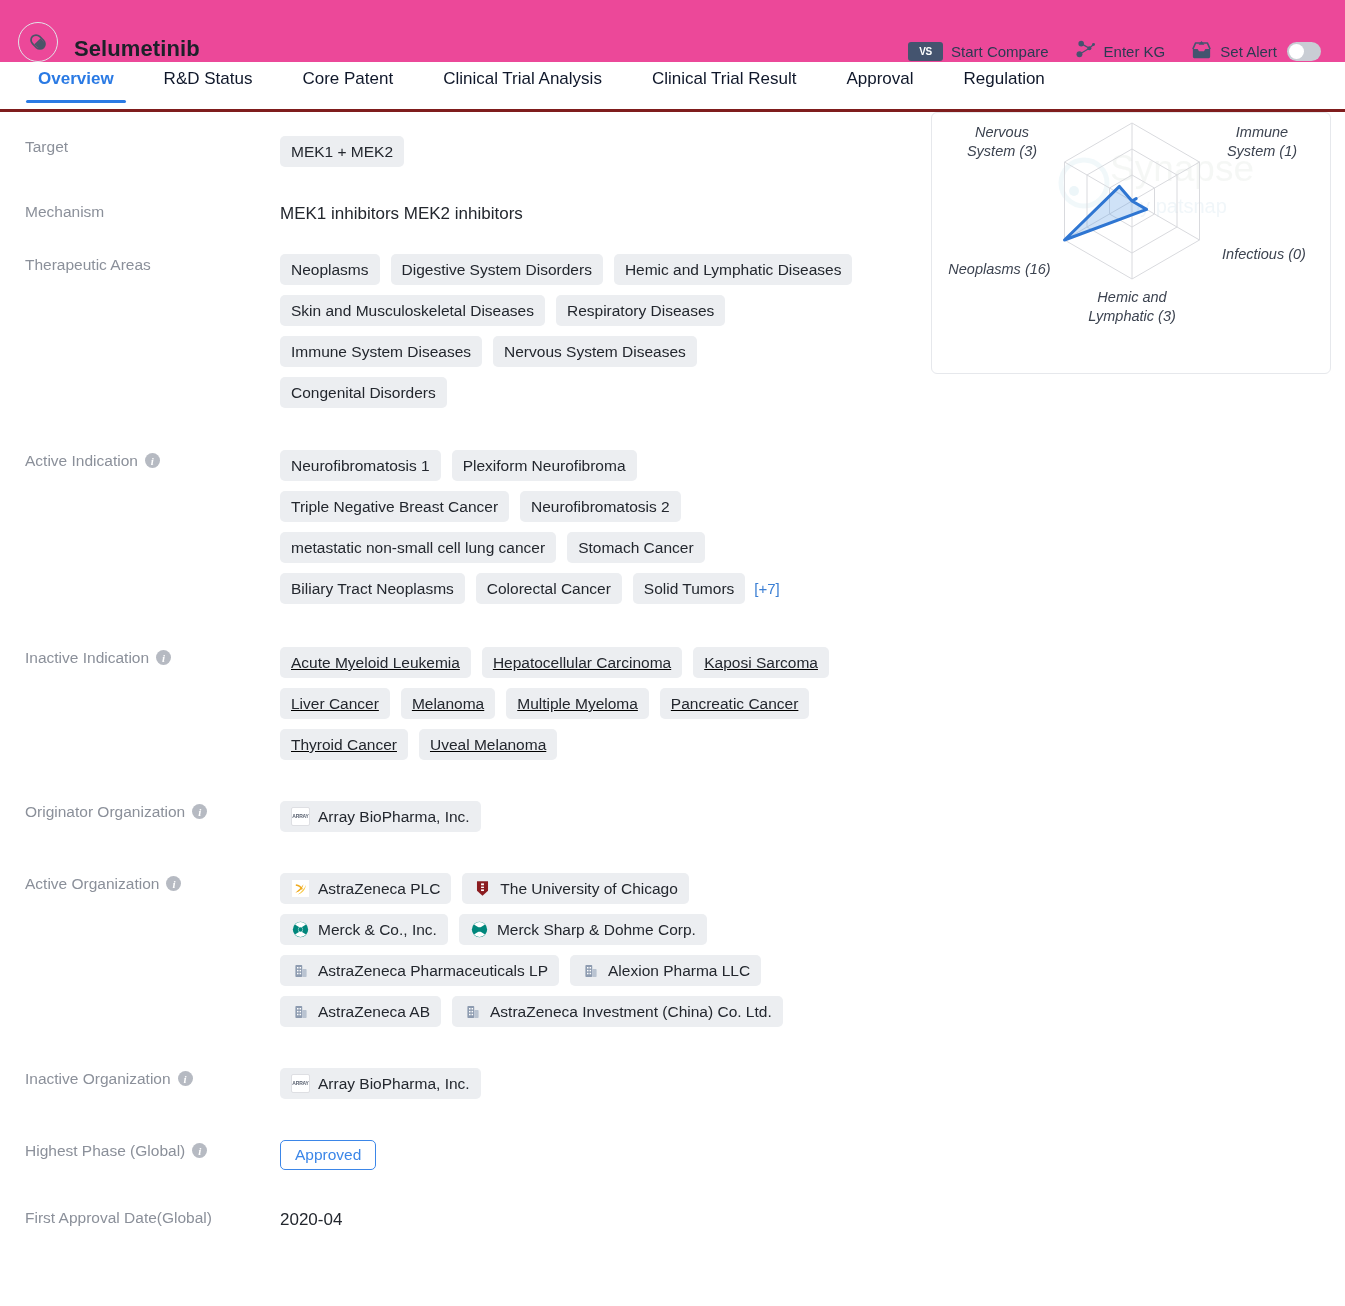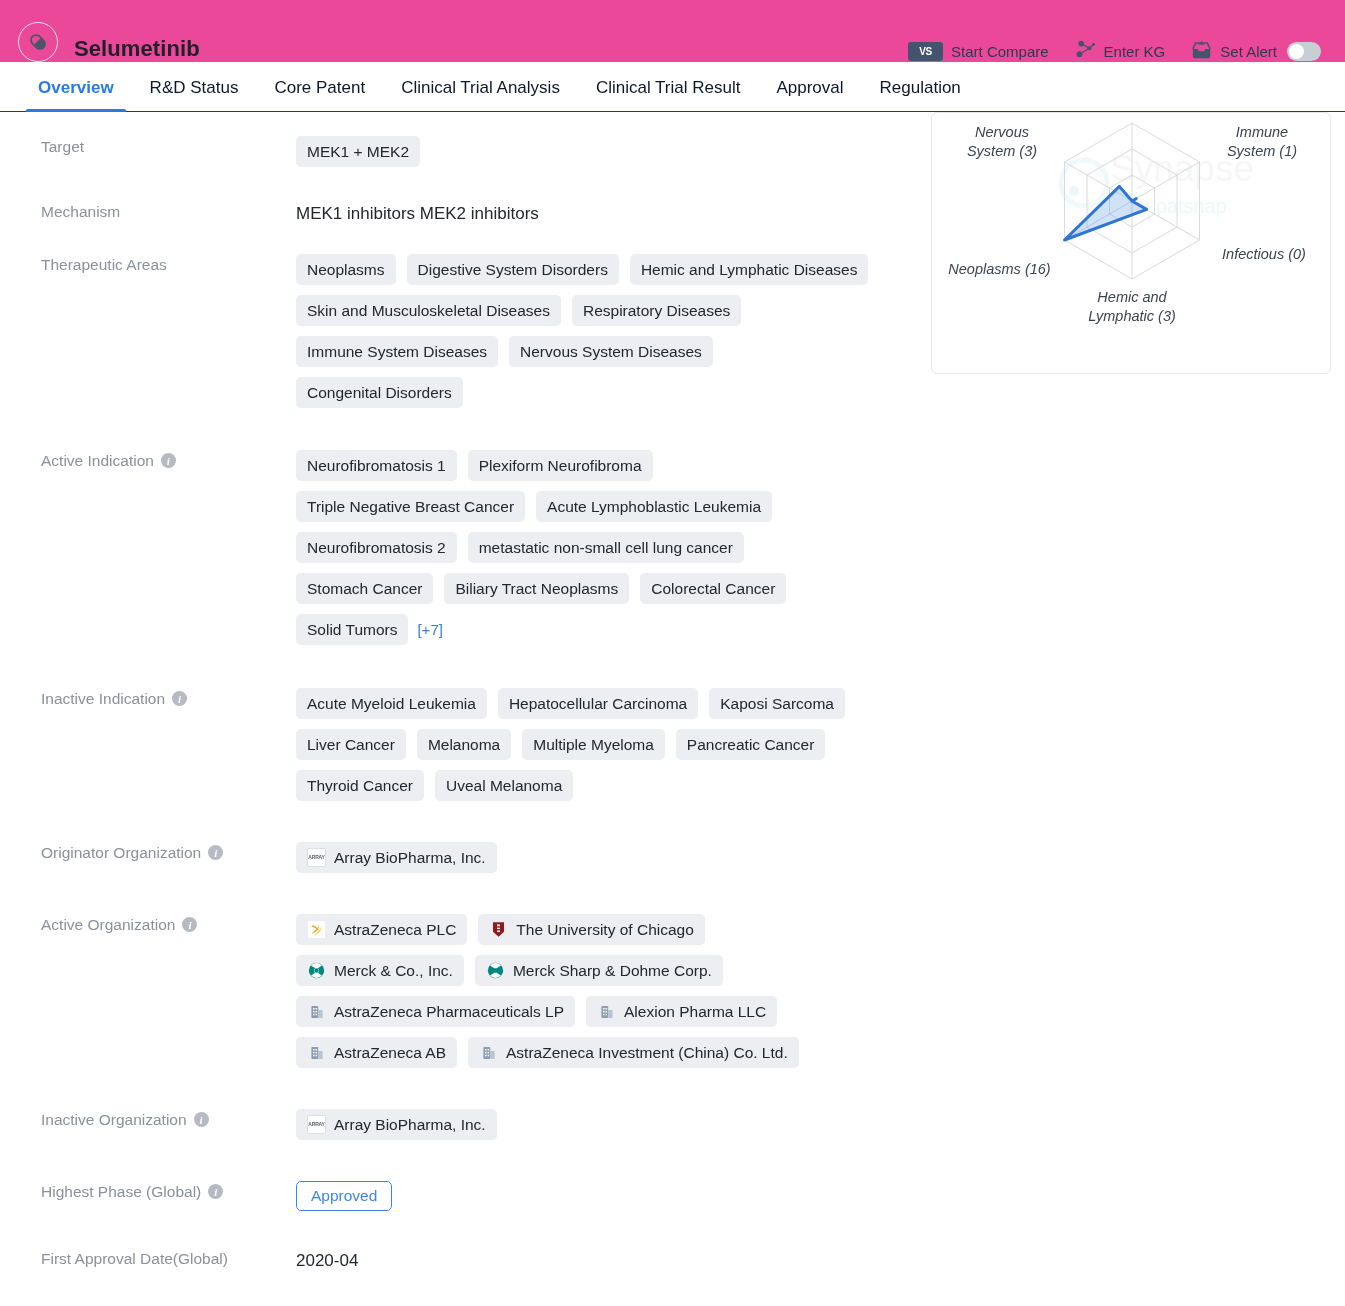--- a/index.html
+++ b/index.html
@@ -71,25 +71,25 @@
     position: absolute;
     top: 2px; left: 2px;
     width: 15px; height: 15px;
     border-radius: 50%;
     background: #fff;
   }
 
   
   .tabs {
     display: flex;
-    align-items: flex-end;
+    align-items: center;
     height: 50px;
     padding: 0 20px;
-    border-bottom: 1px solid #7f1d1d;
-    gap: 0px;
+    border-bottom: 3px solid #7f1d1d;
+    gap: 14px;
     background: #fff;
   }
   .tab {
     position: relative;
     font-size: 17px;
     color: #0f172a;
     padding: 0 18px 13px 18px;
     cursor: pointer;
     white-space: nowrap;
   }
@@ -132,21 +132,21 @@
     color: #3c4350;
     text-align: center;
     line-height: 19px;
     white-space: nowrap;
     font-style: italic;
   }
 
   
   .fields {
     position: absolute;
-    top: 0; left: 16px;
+    top: 0; left: 0;
     width: 900px;
   }
   .row {
     display: flex;
     align-items: flex-start;
   }
   .row-label {
     width: 280px;
     flex: 0 0 280px;
     padding-left: 25px;
@@ -372,39 +372,38 @@
     <div class="row" style="margin-top:42px;">
       <div class="row-label">
         <span class="lbl-txt">Active Indication</span>
         <span class="info-icon">i</span>
       </div>
       <div class="row-value">
         <div class="tag-wrap" style="max-width:540px;">
           <span class="tag">Neurofibromatosis 1</span>
           <span class="tag">Plexiform Neurofibroma</span>
           <span class="tag">Triple Negative Breast Cancer</span>
-          <span class="tag">Acute Lymphoblastic Leukemia</span>
           <span class="tag">Neurofibromatosis 2</span>
           <span class="tag">metastatic non-small cell lung cancer</span>
           <span class="tag">Stomach Cancer</span>
           <span class="tag">Biliary Tract Neoplasms</span>
           <span class="tag">Colorectal Cancer</span>
           <span class="tag">Solid Tumors</span>
           <span class="plus-more">[+7]</span>
         </div>
       </div>
     </div>
 
     <div class="row" style="margin-top:43px;">
       <div class="row-label">
         <span class="lbl-txt">Inactive Indication</span>
         <span class="info-icon">i</span>
       </div>
       <div class="row-value">
-        <div class="tag-wrap" style="max-width:560px;">
+        <div class="tag-wrap" style="max-width:560px;text-decoration:underline;">
           <span class="tag">Acute Myeloid Leukemia</span>
           <span class="tag">Hepatocellular Carcinoma</span>
           <span class="tag">Kaposi Sarcoma</span>
           <span class="tag">Liver Cancer</span>
           <span class="tag">Melanoma</span>
           <span class="tag">Multiple Myeloma</span>
           <span class="tag">Pancreatic Cancer</span>
           <span class="tag">Thyroid Cancer</span>
           <span class="tag">Uveal Melanoma</span>
         </div>

